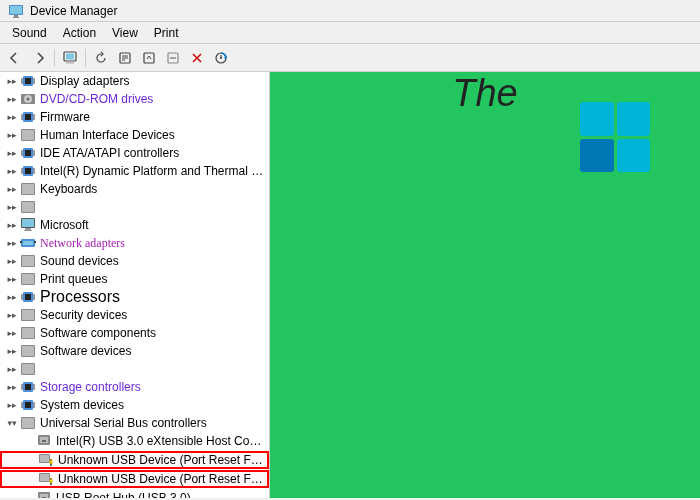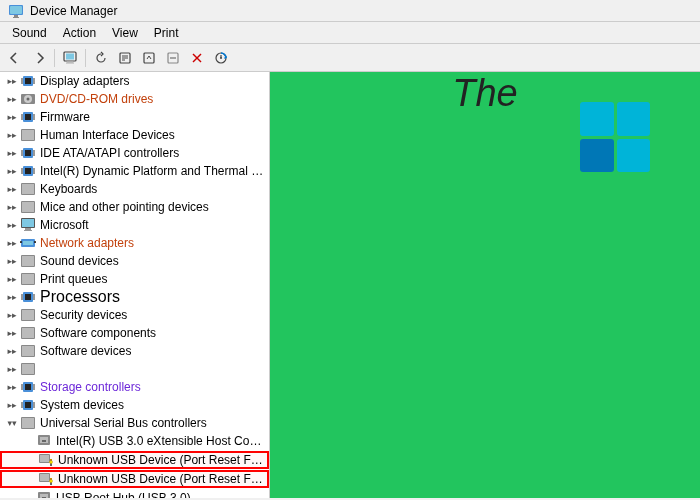--- a/index.html
+++ b/index.html
@@ -228,21 +228,21 @@
       </div>
       <div class="tree-item" style="padding-left: 4px;">
         <span class="tree-arrow collapsed" style="width: 16px; height: 16px; display: flex; align-items: center; justify-content: center; font-size: 9px; color: rgb(85, 85, 85); flex-shrink: 0;">▸</span>
         <span style="width: 16px; height: 16px; margin-right: 4px; flex-shrink: 0; display: flex; align-items: center; justify-content: center;">
           <svg width="16" height="16" viewBox="0 0 16 16">
         <rect x="1" y="3" width="14" height="10" rx="1" fill="#888"></rect>
         <circle cx="8" cy="8" r="4" fill="#ccc"></circle>
         <circle cx="8" cy="8" r="1.5" fill="#666"></circle>
       </svg>
         </span>
-        <span style="font-size: 12px; color: #c2410c; white-space: nowrap; overflow: hidden; text-overflow: ellipsis;">DVD/CD-ROM drives</span>
+        <span style="font-size: 12px; color: #6d28d9; white-space: nowrap; overflow: hidden; text-overflow: ellipsis;">DVD/CD-ROM drives</span>
       </div>
       <div class="tree-item" style="padding-left: 4px;">
         <span class="tree-arrow collapsed" style="width: 16px; height: 16px; display: flex; align-items: center; justify-content: center; font-size: 9px; color: rgb(85, 85, 85); flex-shrink: 0;">▸</span>
         <span style="width: 16px; height: 16px; margin-right: 4px; flex-shrink: 0; display: flex; align-items: center; justify-content: center;">
           <svg width="16" height="16" viewBox="0 0 16 16">
         <rect x="3" y="3" width="10" height="10" rx="1" fill="#4a90d9"></rect>
         <rect x="5" y="5" width="6" height="6" fill="#222"></rect>
         <line x1="1" y1="6" x2="3" y2="6" stroke="#333" stroke-width="1"></line>
         <line x1="1" y1="8" x2="3" y2="8" stroke="#333" stroke-width="1"></line>
         <line x1="1" y1="10" x2="3" y2="10" stroke="#333" stroke-width="1"></line>
@@ -306,21 +306,20 @@
         <span style="font-size: 12px; color: rgb(0, 0, 0); white-space: nowrap; overflow: hidden; text-overflow: ellipsis;">Keyboards</span>
       </div>
       <div class="tree-item" style="padding-left: 4px;">
         <span class="tree-arrow collapsed" style="width: 16px; height: 16px; display: flex; align-items: center; justify-content: center; font-size: 9px; color: rgb(85, 85, 85); flex-shrink: 0;">▸</span>
         <span style="width: 16px; height: 16px; margin-right: 4px; flex-shrink: 0; display: flex; align-items: center; justify-content: center;">
           <svg width="16" height="16" viewBox="0 0 16 16">
         <rect x="1" y="2" width="14" height="12" rx="1" fill="#888"></rect>
         <rect x="2" y="3" width="12" height="10" fill="#bbb"></rect>
       </svg>
         </span>
-        <span style="font-size: 12px; color: rgb(0, 0, 0); white-space: nowrap; overflow: hidden; text-overflow: ellipsis;">Mice and other pointing devices</span>
       </div>
       <div class="tree-item" style="padding-left: 4px;">
         <span class="tree-arrow collapsed" style="width: 16px; height: 16px; display: flex; align-items: center; justify-content: center; font-size: 9px; color: rgb(85, 85, 85); flex-shrink: 0;">▸</span>
         <span style="width: 16px; height: 16px; margin-right: 4px; flex-shrink: 0; display: flex; align-items: center; justify-content: center;">
           <svg width="16" height="16" viewBox="0 0 16 16">
         <rect x="1" y="1" width="14" height="10" rx="1" fill="#555"></rect>
         <rect x="2" y="2" width="12" height="8" fill="#7ec8e3"></rect>
         <rect x="5" y="11" width="6" height="2" fill="#999"></rect>
         <rect x="4" y="13" width="8" height="1" fill="#999"></rect>
       </svg>
@@ -330,21 +329,21 @@
       <div class="tree-item" style="padding-left: 4px;">
         <span class="tree-arrow collapsed" style="width: 16px; height: 16px; display: flex; align-items: center; justify-content: center; font-size: 9px; color: rgb(85, 85, 85); flex-shrink: 0;">▸</span>
         <span style="width: 16px; height: 16px; margin-right: 4px; flex-shrink: 0; display: flex; align-items: center; justify-content: center;">
           <svg width="16" height="16" viewBox="0 0 16 16">
         <rect x="1" y="4" width="14" height="8" rx="1" fill="#4a90d9"></rect>
         <rect x="3" y="6" width="10" height="4" fill="#7ec8e3"></rect>
         <rect x="0" y="6" width="2" height="2" rx="0.5" fill="#333"></rect>
         <rect x="14" y="6" width="2" height="2" rx="0.5" fill="#333"></rect>
       </svg>
         </span>
-        <span style="font-size: 12px; color: #c2410c; white-space: nowrap; overflow: hidden; text-overflow: ellipsis;">Network adapters</span>
+        <span style="font-size: 12px; color: #a21caf; white-space: nowrap; overflow: hidden; text-overflow: ellipsis; font-family: Liberation Serif, serif;">Network adapters</span>
       </div>
       <div class="tree-item" style="padding-left: 4px;">
         <span class="tree-arrow collapsed" style="width: 16px; height: 16px; display: flex; align-items: center; justify-content: center; font-size: 9px; color: rgb(85, 85, 85); flex-shrink: 0;">▸</span>
         <span style="width: 16px; height: 16px; margin-right: 4px; flex-shrink: 0; display: flex; align-items: center; justify-content: center;">
           <svg width="16" height="16" viewBox="0 0 16 16">
         <rect x="1" y="2" width="14" height="12" rx="1" fill="#888"></rect>
         <rect x="2" y="3" width="12" height="10" fill="#bbb"></rect>
       </svg>
         </span>
         <span style="font-size: 12px; color: rgb(0, 0, 0); white-space: nowrap; overflow: hidden; text-overflow: ellipsis;">Sound devices</span>

